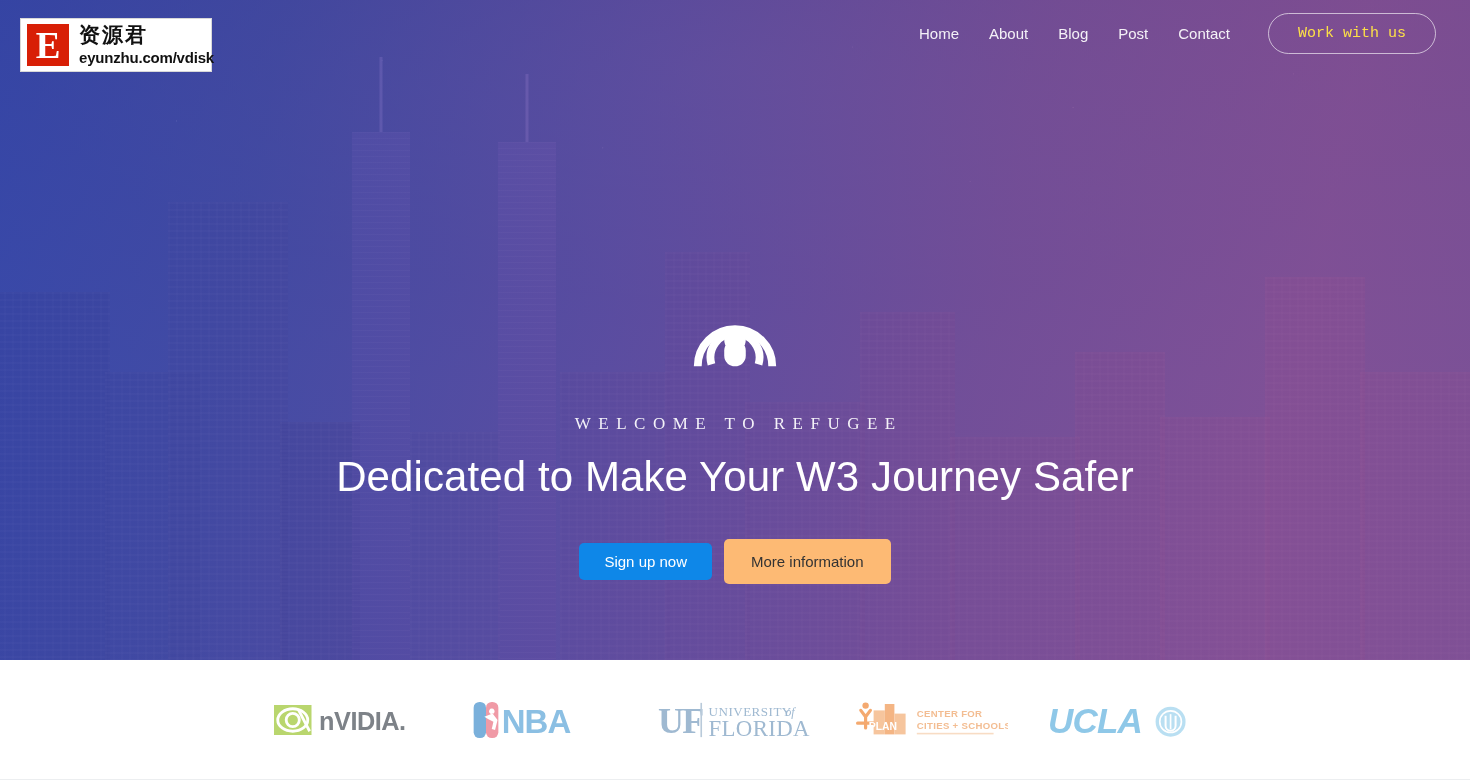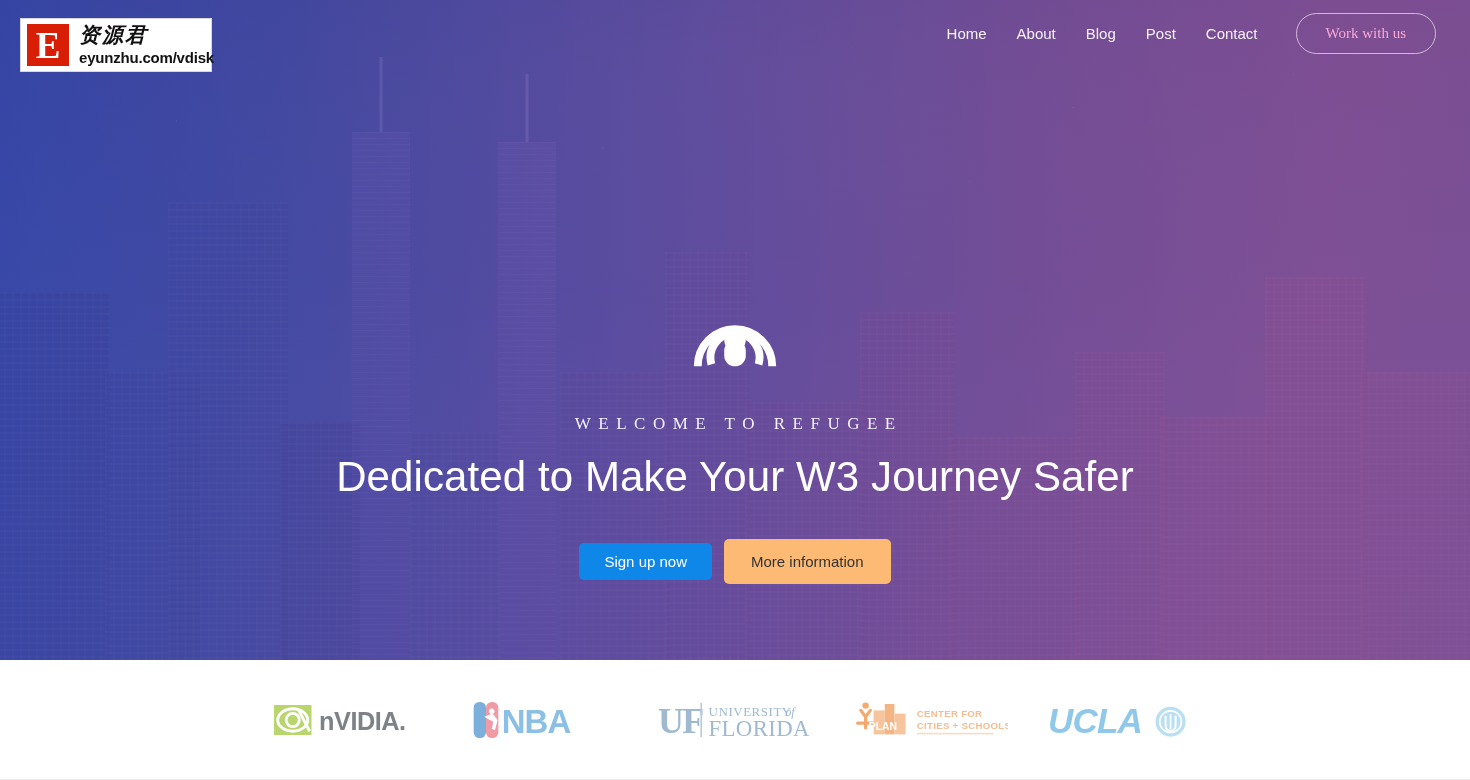--- a/index.html
+++ b/index.html
@@ -87,24 +87,24 @@
   }
   .nav-link{
     color:rgba(255,255,255,.92);
     font-size:15px; text-decoration:none;
     padding:8px 15px; white-space:nowrap;
   }
   .work-btn{
     margin-left:23px;
     border:1px solid rgba(255,255,255,.62);
     border-radius:999px;
-    color:#f9a8d4; font-size:15px;
+    color:#fde047; font-size:15px;
     padding:11px 29px; white-space:nowrap;
     background:transparent; cursor:pointer;
-    font-family:Liberation Serif, serif;
+    font-family:Liberation Mono, monospace;
   }
 
   
   .hero-inner{
     position:absolute; inset:0;
     display:flex; flex-direction:column;
     align-items:center; justify-content:center;
     padding-top:197px; z-index:5;
   }
   .hero-icon{ width:98px; height:98px; }
@@ -158,21 +158,21 @@
     font-family:"Liberation Serif", serif;
     font-weight:bold; font-size:37px;
     display:flex; align-items:center; justify-content:center;
     line-height:1;
     border:2px solid #fff;
     box-shadow:inset 0 0 0 1px #d81f06;
   }
   .wm-text{ margin-left:8px; line-height:1; }
   .wm-cn{
     font-family:"DejaVu Sans", sans-serif;
-    font-size:21px; color:#111; letter-spacing:2px; font-weight:600;font-style:italic;
+    font-size:21px; color:#111; letter-spacing:2px; font-weight:600;
   }
   .wm-url{
     font-family:"Liberation Sans", sans-serif;
     font-size:15px; color:#111; font-weight:bold;
     margin-top:4px; letter-spacing:-.2px;text-align:right;
   }
 </style>
 </head>
 <body>
 

